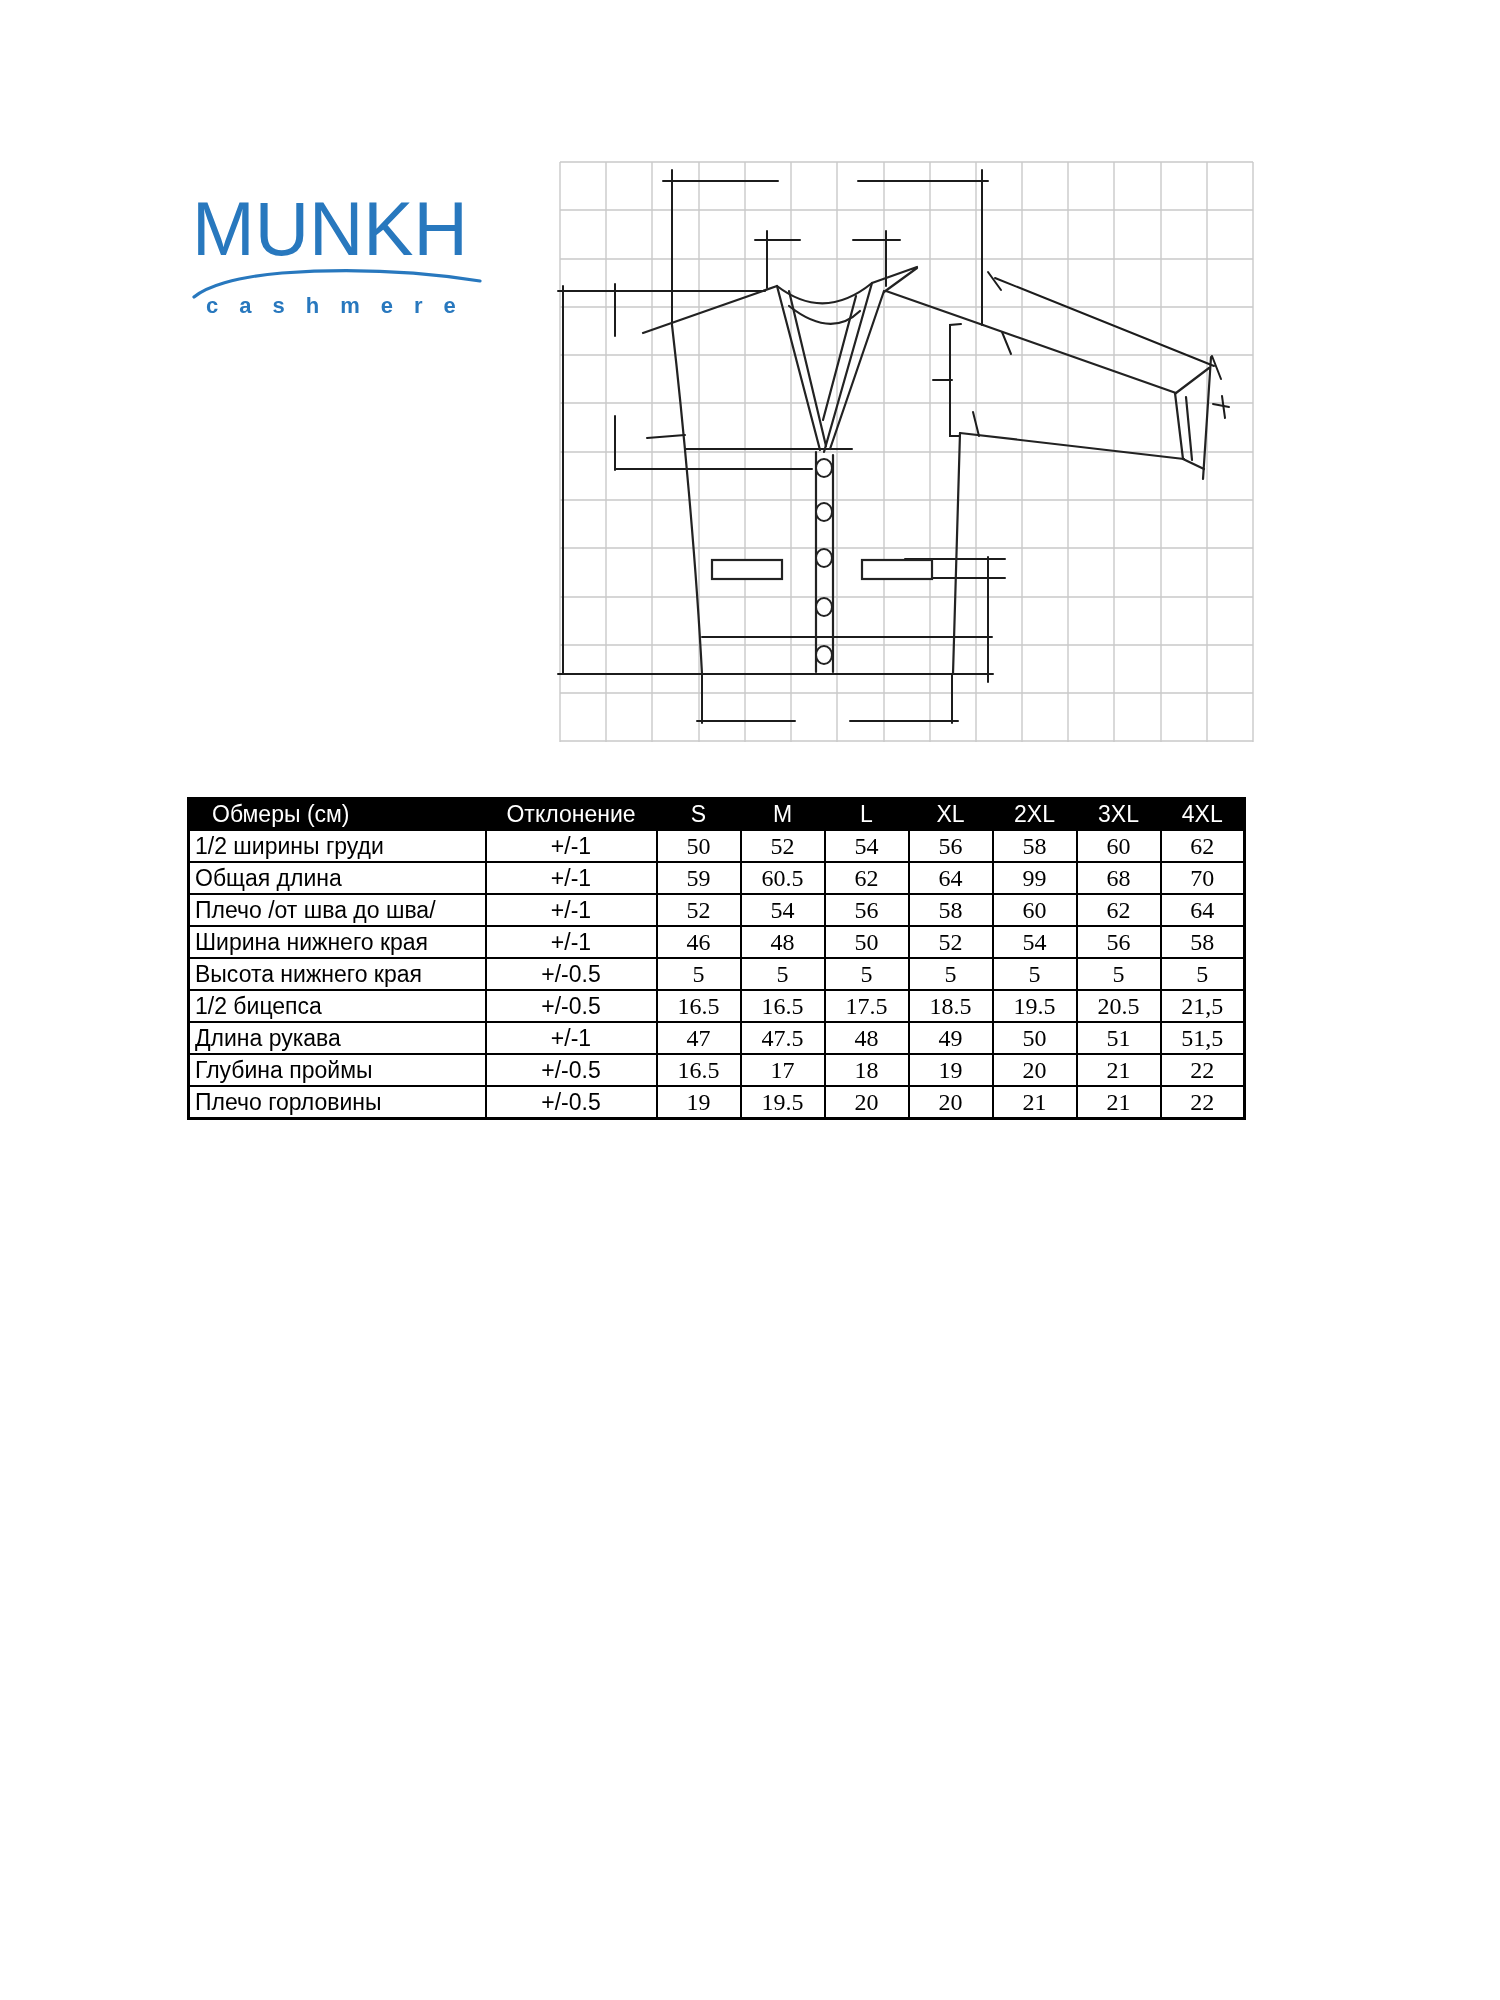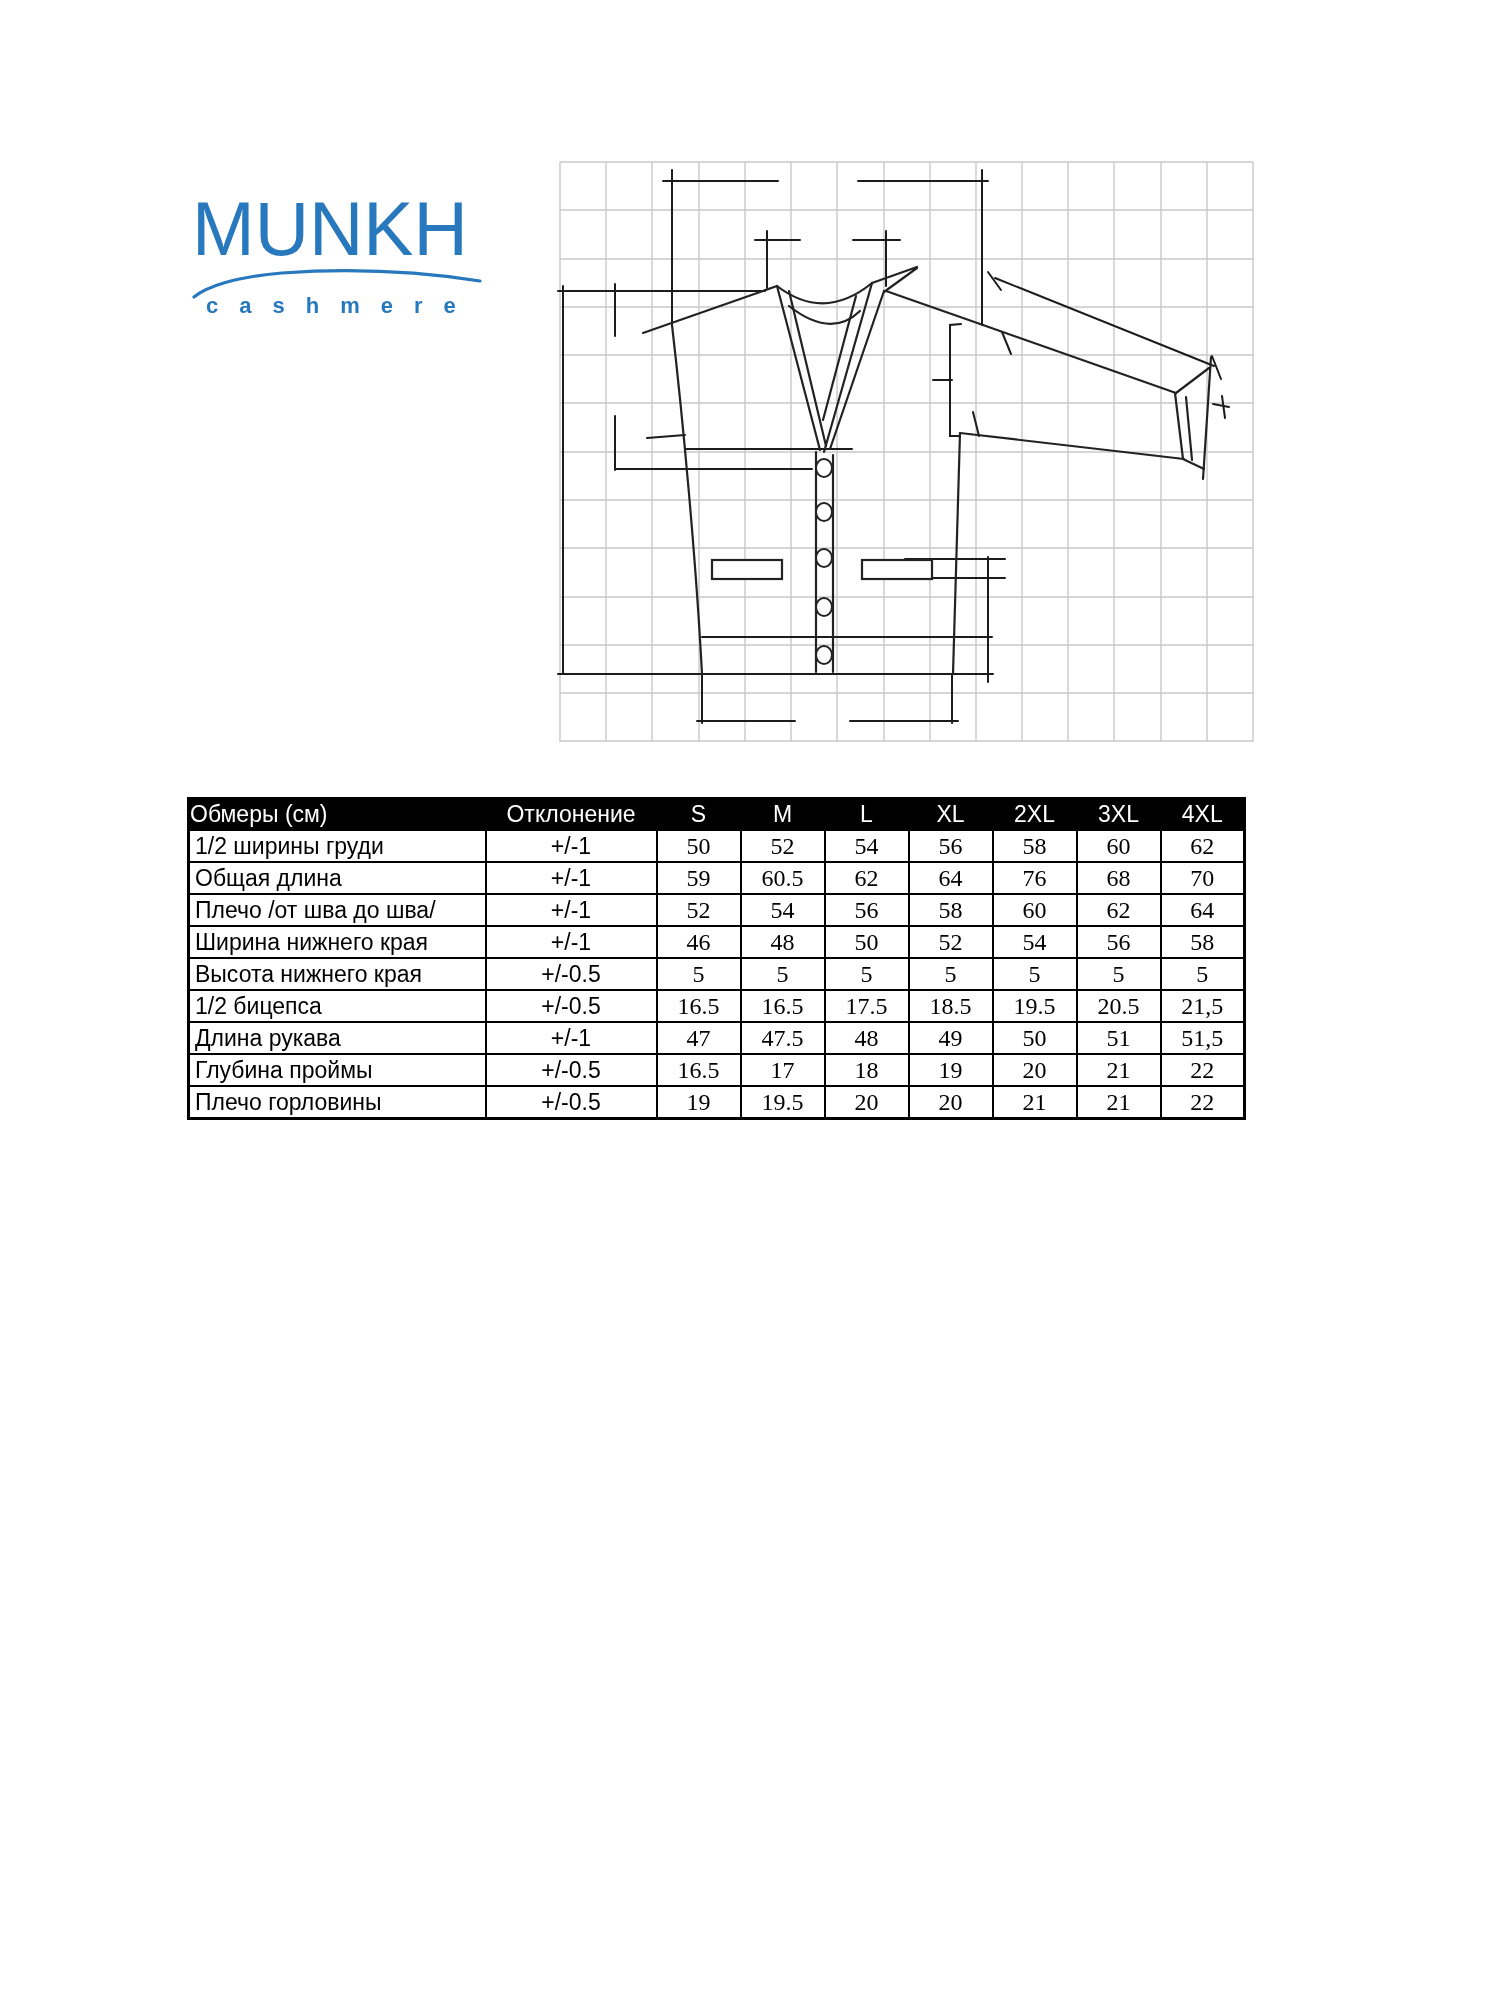--- a/index.html
+++ b/index.html
@@ -18,21 +18,21 @@
   
   .drawing{position:absolute;left:545px;top:150px;}
 
   
   .size-table{position:absolute;left:187px;top:797px;width:1056px;
               border-collapse:collapse;table-layout:fixed;
               border:3px solid #000;}
   .size-table th,.size-table td{border:2px solid #000;overflow:hidden;white-space:nowrap;}
   .size-table thead th{background:#000;color:#fff;font-size:23px;font-weight:normal;
                        height:29px;text-align:center;padding:0;}
-  .size-table thead th.first{text-align:left;padding-left:0;}
+  .size-table thead th.first{text-align:left;padding-left:22px;}
   .size-table td{height:30px;padding:0;}
   .label-cell{text-align:left;padding-left:5px !important;font-size:23px;
               font-family:"Liberation Sans",sans-serif;margin-top:11px;}
   .tol-cell{text-align:center;font-size:23px;font-family:"Liberation Sans",sans-serif;}
   .val-cell{text-align:center;font-size:24px;font-family:"Liberation Serif",serif;}
 </style>
 </head>
 <body>
 
 <div class="page">
@@ -164,21 +164,21 @@
           <td class="val-cell">60</td>
           <td class="val-cell">62</td>
         </tr>
         <tr>
           <td class="label-cell">Общая длина</td>
           <td class="tol-cell">+/-1</td>
           <td class="val-cell">59</td>
           <td class="val-cell">60.5</td>
           <td class="val-cell">62</td>
           <td class="val-cell">64</td>
-          <td class="val-cell">76</td>
+          <td class="val-cell">99</td>
           <td class="val-cell">68</td>
           <td class="val-cell">70</td>
         </tr>
         <tr>
           <td class="label-cell">Плечо /от шва до шва/</td>
           <td class="tol-cell">+/-1</td>
           <td class="val-cell">52</td>
           <td class="val-cell">54</td>
           <td class="val-cell">56</td>
           <td class="val-cell">58</td>

